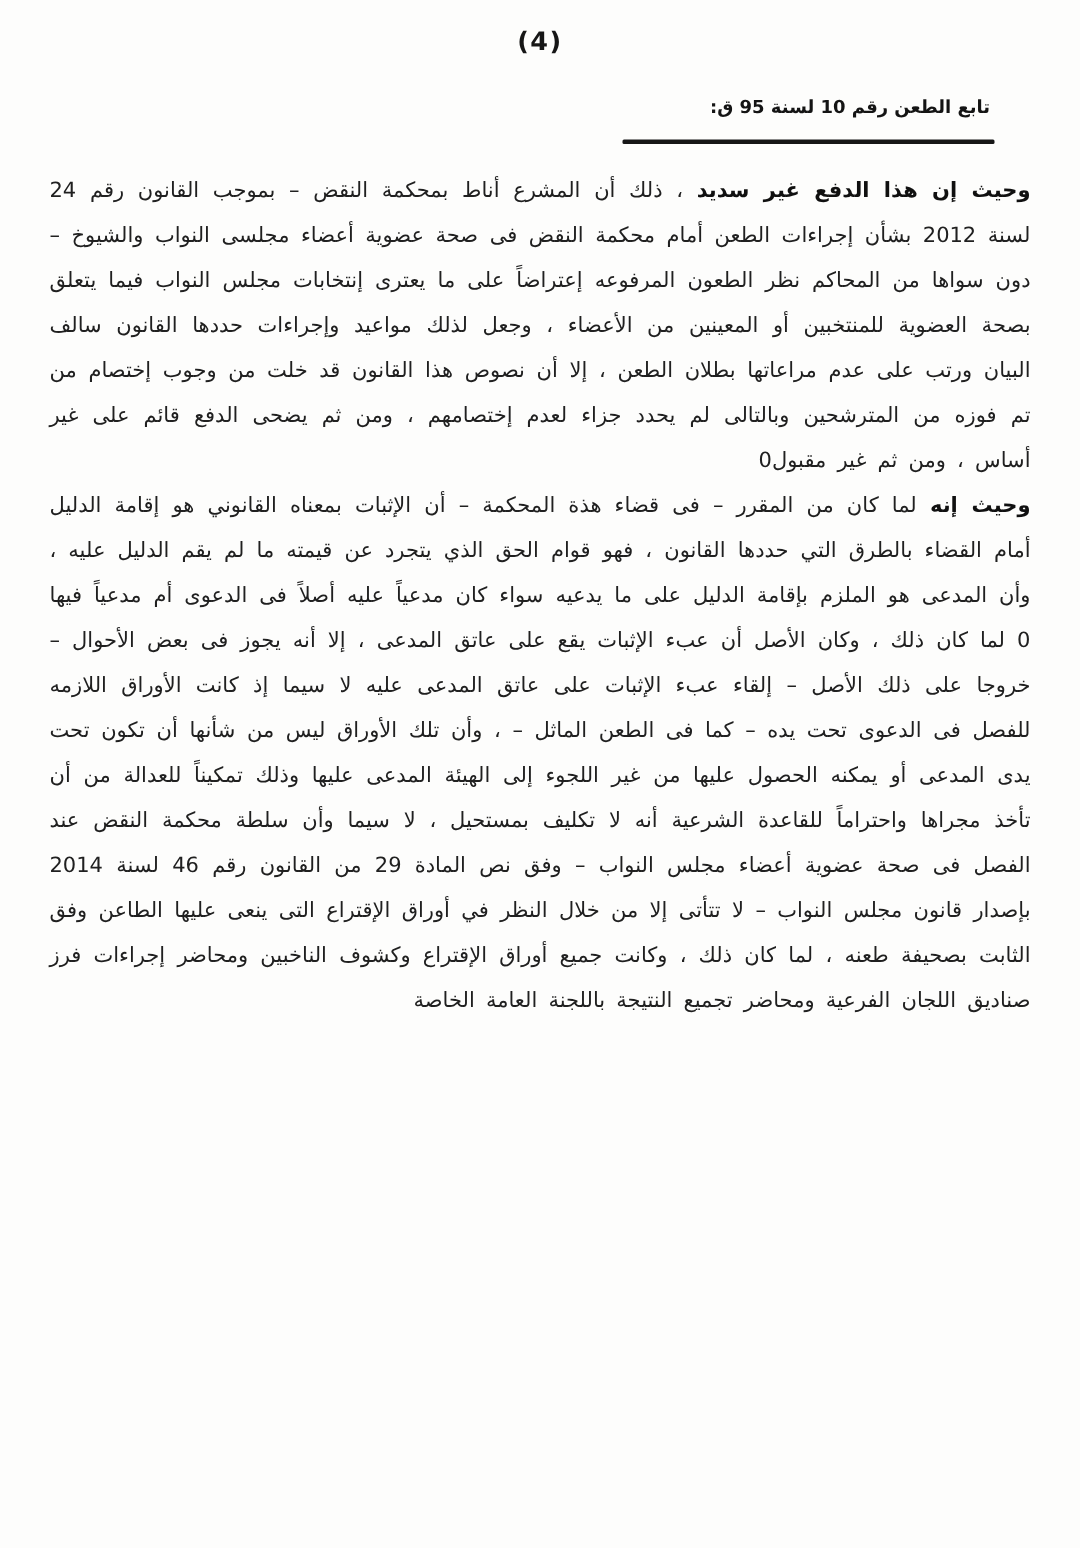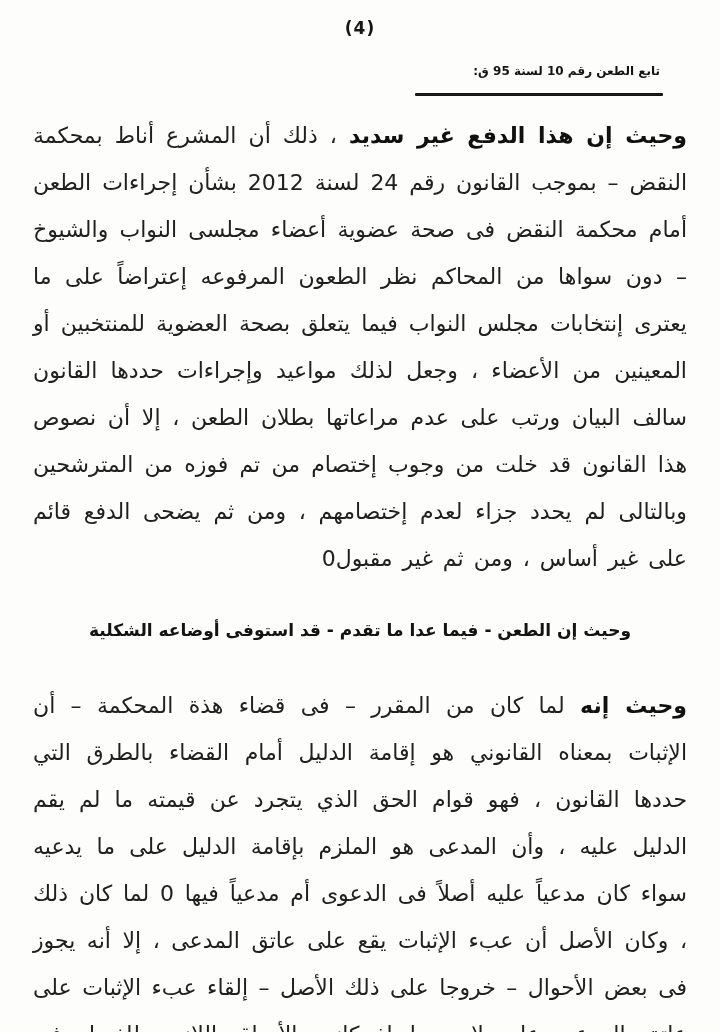--- a/index.html
+++ b/index.html
@@ -33,22 +33,22 @@
     margin: 0 27px 0 0;
   }
   .header-rule {
     width: 248px;
     height: 3px;
     background: #171717;
     margin: 15px 24px 0 auto;
     border-radius: 1px;
   }
   .body-para {
-    font-size: 22px;
-    line-height: 47px;
+    font-size: 14px;
+    line-height: 30px;
     text-align: justify;
     word-spacing: 3px;
     color: #202020;
   }
   .para-1 { margin-top: 16px; }
   .para-2 { margin-top: 0; }
   .lead-bold {
     font-weight: bold;
     color: #101010;
   }
@@ -68,19 +68,18 @@
   <div class="page-number">(4)</div>
 
   <div class="case-header">تابع الطعن رقم 10 لسنة 95 ق:</div>
 
   <div class="header-rule"></div>
 
   <p class="body-para para-1">
     <span class="lead-bold">وحيث إن هذا الدفع غير سديد</span><span> ، ذلك أن المشرع أناط بمحكمة النقض – بموجب القانون رقم 24 لسنة 2012  بشأن إجراءات الطعن أمام محكمة النقض فى صحة عضوية أعضاء مجلسى النواب والشيوخ – دون سواها من المحاكم نظر الطعون المرفوعه إعتراضاً على ما يعترى إنتخابات مجلس النواب فيما يتعلق بصحة العضوية للمنتخبين أو المعينين من الأعضاء ، وجعل لذلك مواعيد وإجراءات حددها القانون سالف البيان ورتب على عدم مراعاتها بطلان الطعن ، إلا أن نصوص هذا القانون قد خلت من وجوب إختصام من تم فوزه من المترشحين وبالتالى لم يحدد جزاء لعدم إختصامهم ، ومن ثم يضحى الدفع قائم على غير أساس ، ومن ثم غير مقبول0</span>
   </p>
 
-  <div class="sub-heading">وحيث إن الطعن - فيما عدا ما تقدم - قد استوفى أوضاعه الشكلية</div>
 
   <p class="body-para para-2">
     <span class="lead-bold">وحيث إنه</span><span> لما كان من المقرر – فى قضاء هذة المحكمة – أن الإثبات بمعناه القانوني هو إقامة الدليل أمام القضاء بالطرق التي حددها القانون ، فهو قوام الحق الذي يتجرد عن قيمته ما لم يقم الدليل عليه ، وأن المدعى هو الملزم بإقامة الدليل على ما يدعيه سواء كان مدعياً عليه أصلاً فى الدعوى أم مدعياً فيها 0 لما كان ذلك ، وكان الأصل أن عبء الإثبات يقع على عاتق المدعى ، إلا أنه يجوز فى بعض الأحوال – خروجا على ذلك الأصل – إلقاء عبء الإثبات على عاتق المدعى عليه لا سيما إذ كانت الأوراق اللازمه للفصل فى الدعوى تحت يده – كما فى الطعن الماثل –  ، وأن تلك الأوراق ليس من شأنها أن تكون تحت يدى المدعى أو يمكنه الحصول عليها من غير اللجوء إلى الهيئة المدعى عليها وذلك تمكيناً للعدالة من أن تأخذ مجراها واحتراماً للقاعدة الشرعية أنه لا تكليف بمستحيل ، لا سيما وأن سلطة محكمة النقض عند الفصل فى صحة عضوية أعضاء مجلس النواب – وفق نص المادة 29 من القانون رقم 46 لسنة 2014 بإصدار قانون مجلس النواب – لا تتأتى إلا من خلال النظر في أوراق الإقتراع التى ينعى عليها الطاعن وفق الثابت بصحيفة طعنه ،  لما كان ذلك ، وكانت جميع أوراق الإقتراع وكشوف الناخبين ومحاضر إجراءات فرز صناديق اللجان الفرعية ومحاضر تجميع النتيجة باللجنة العامة الخاصة</span>
   </p>
 
 </div>
 
 </body></html>

